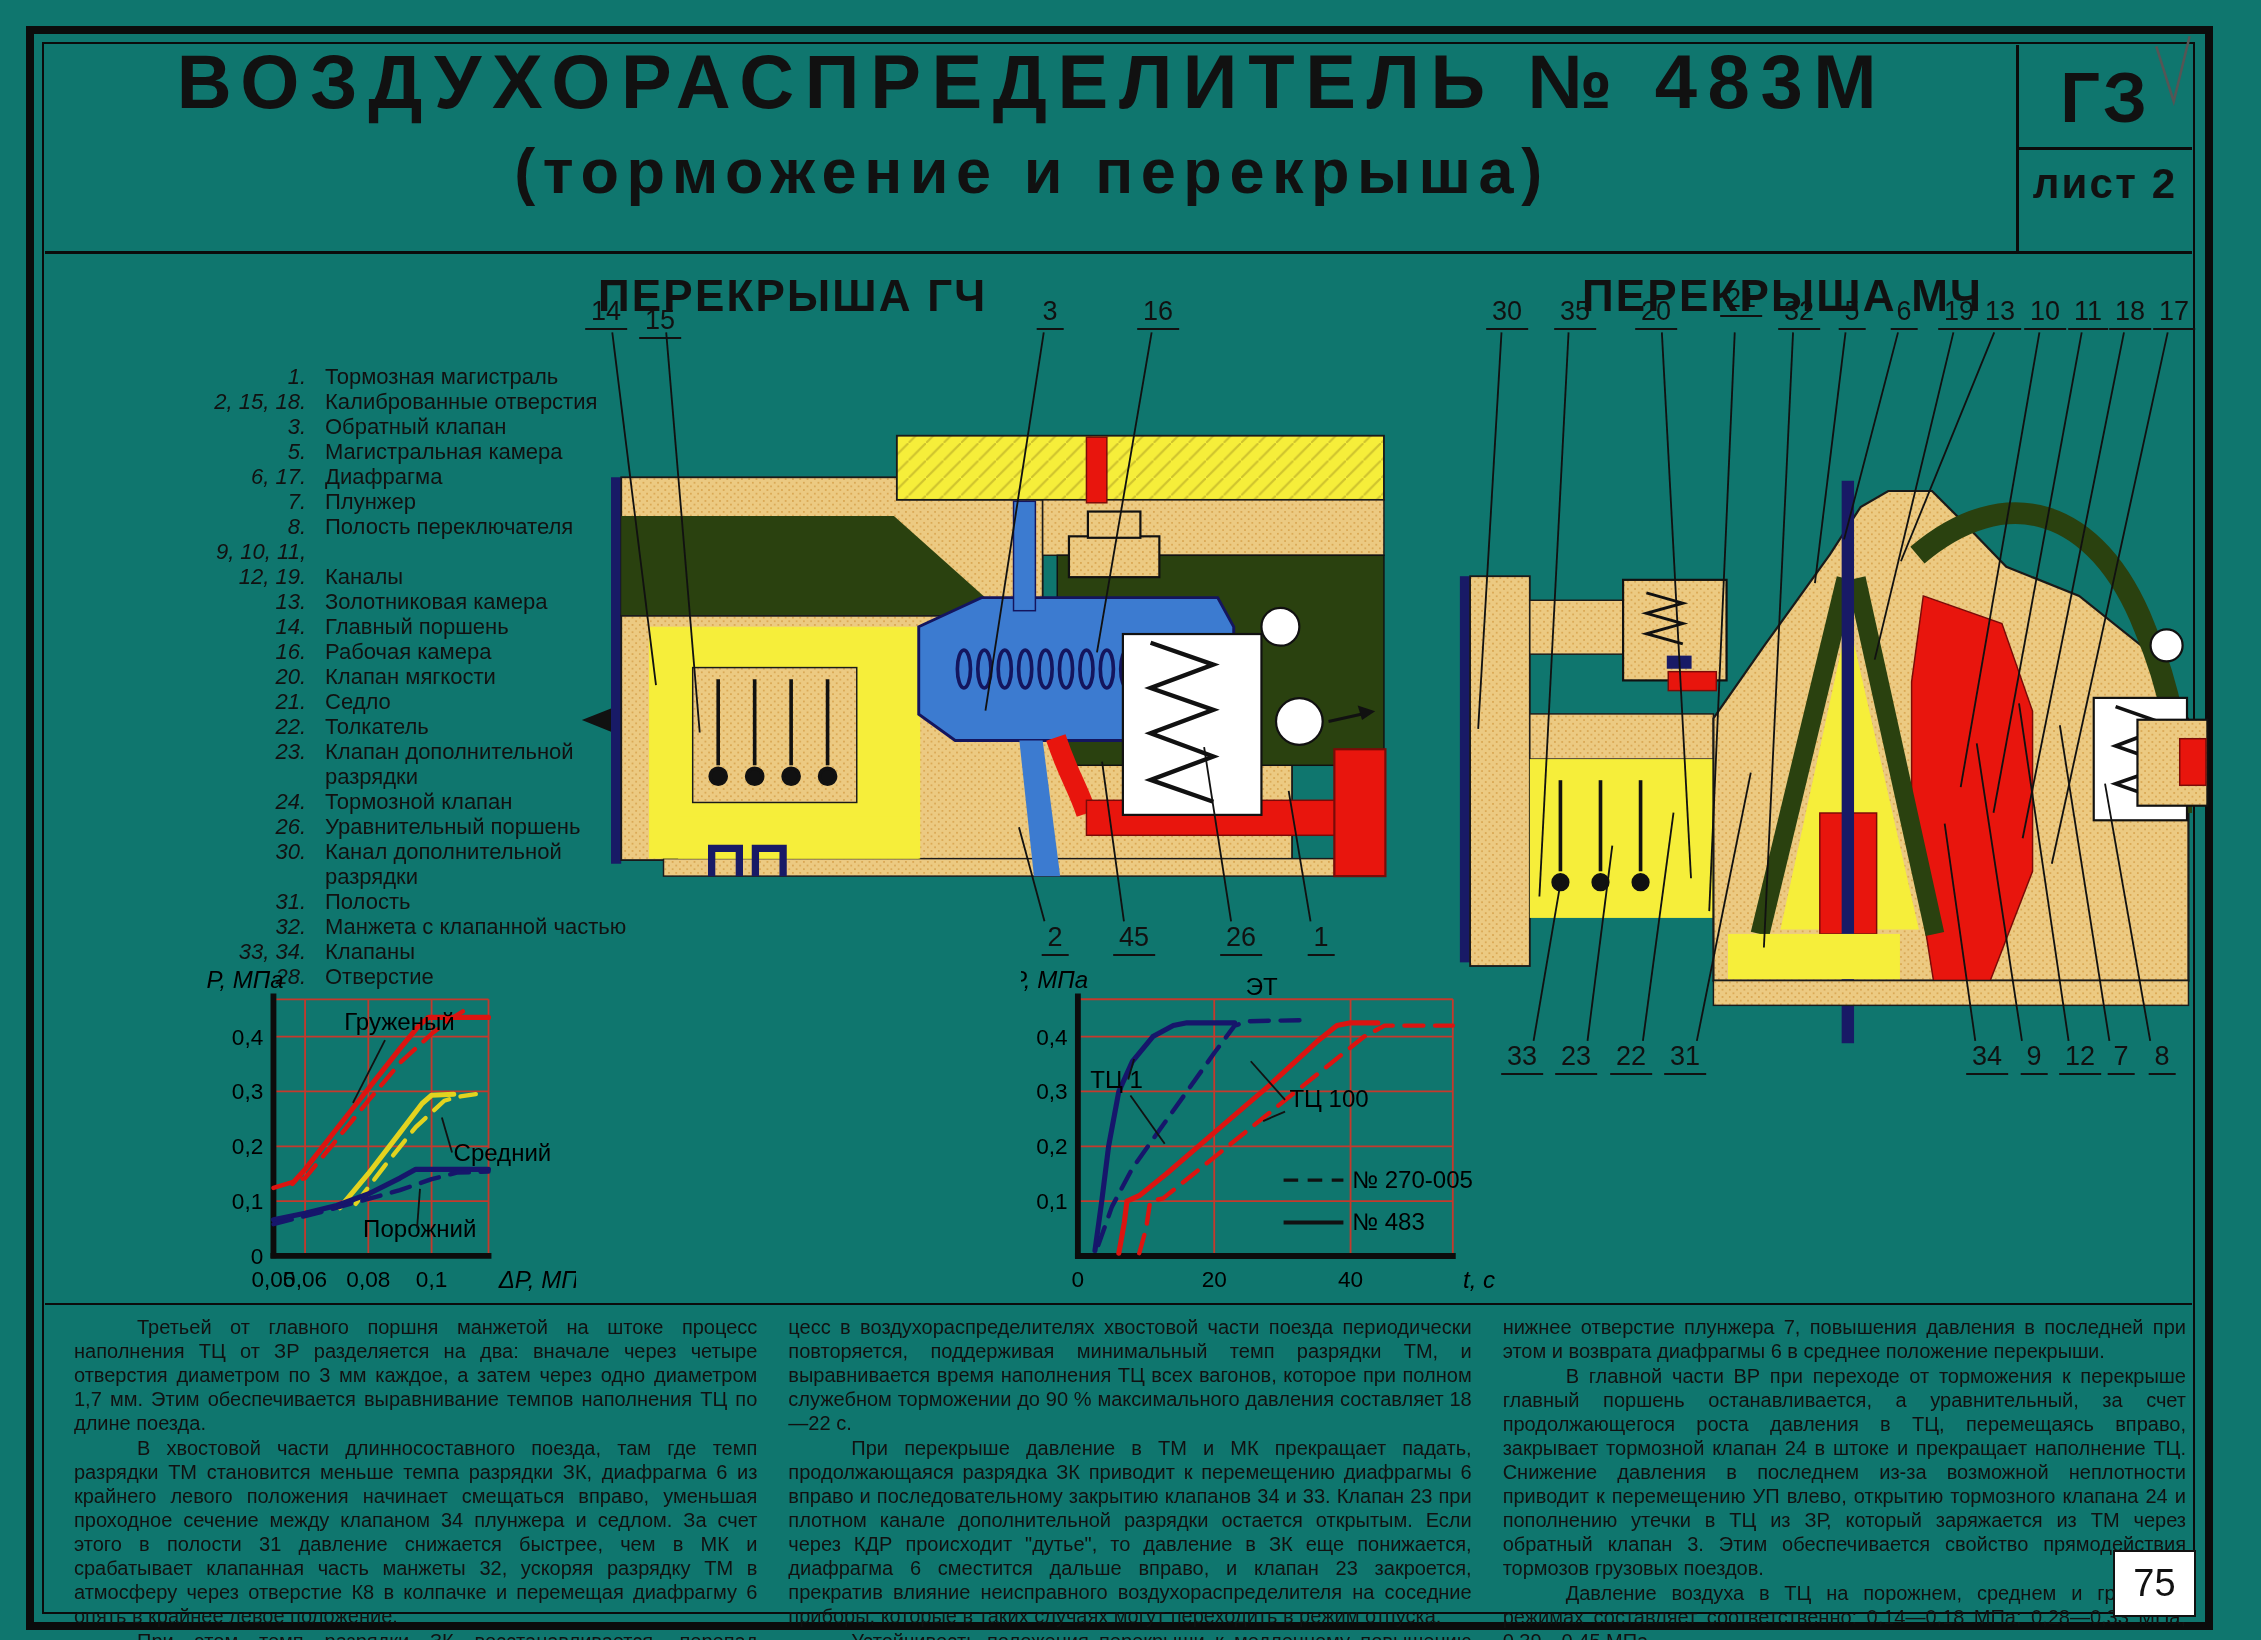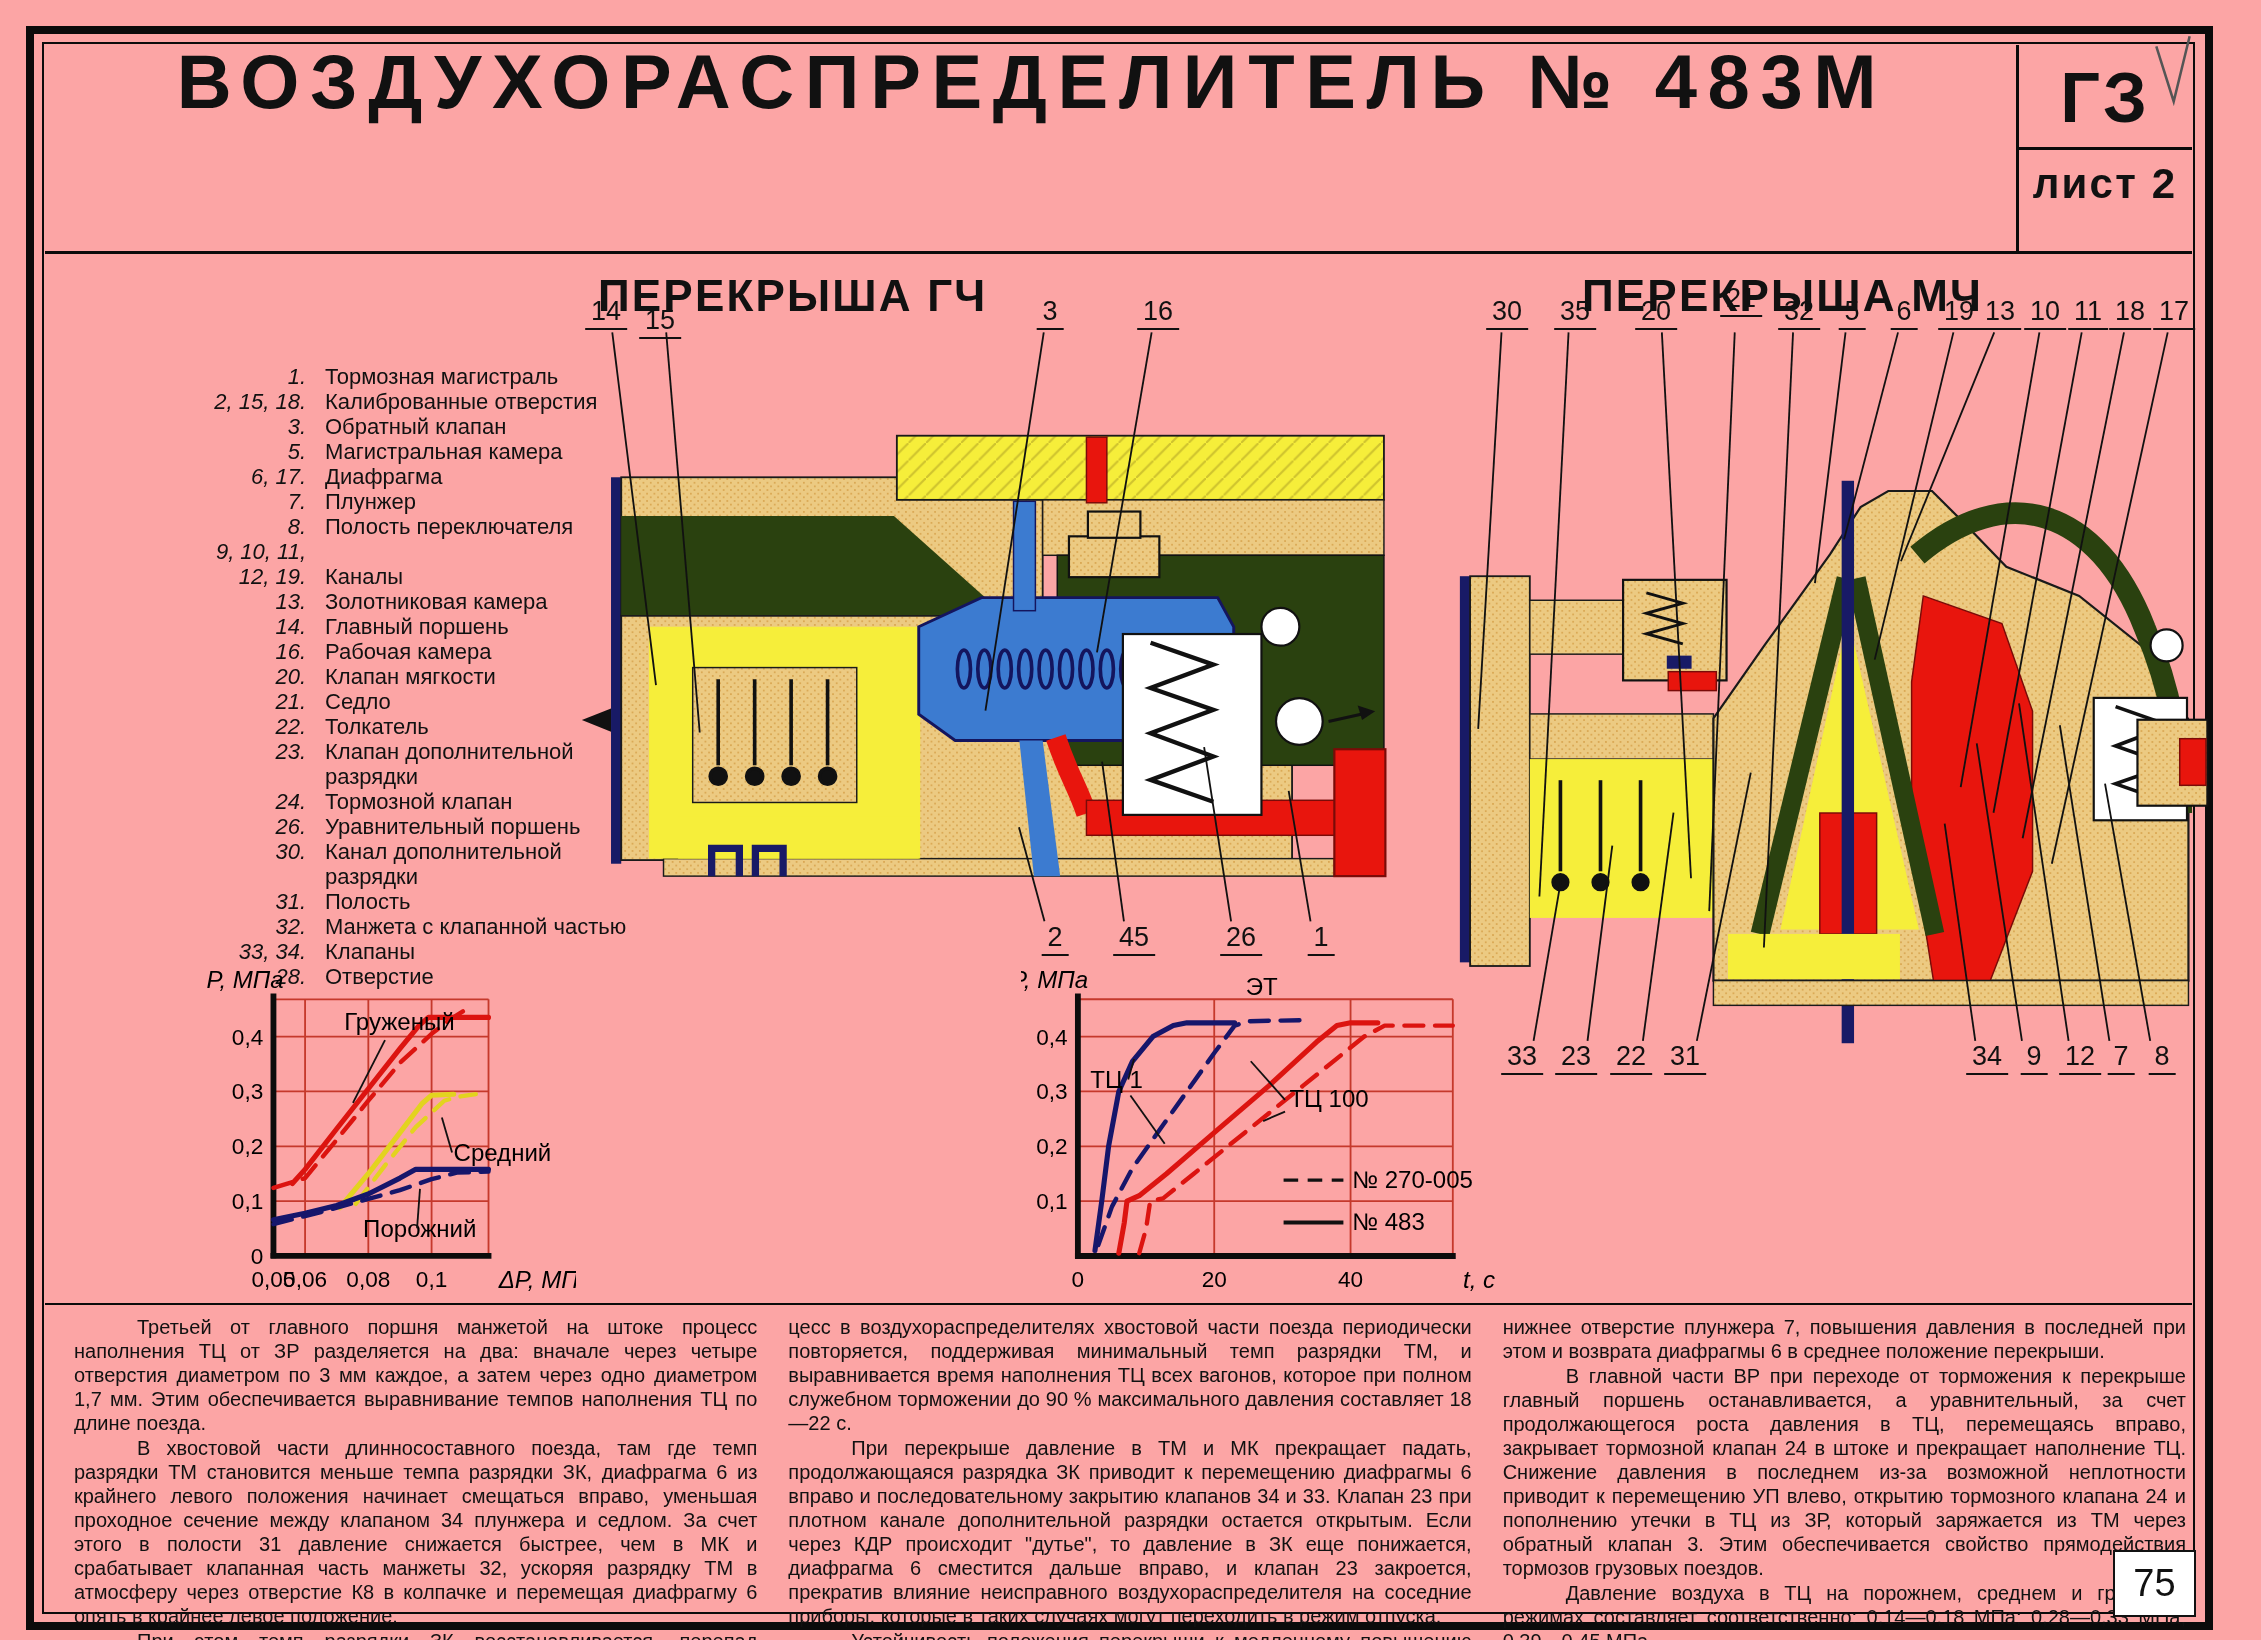--- a/index.html
+++ b/index.html
@@ -1,16 +1,16 @@
 <!DOCTYPE html>
 <html style="font-size:11.7px"><head>
 <meta charset="utf-8">
 <style>
   html,body{margin:0;padding:0;background:#ffffff;}
-  .page{position:relative;width:2261px;height:1640px;background:#fca5a5;
+  .page{position:relative;width:2261px;height:1640px;background:#0f766e;
         font-family:"Liberation Sans",sans-serif;color:#111;overflow:hidden;}
   .frame-outer{position:absolute;left:26px;top:26px;right:48px;bottom:10.2px;
         border:8.7px solid #0b0b0b;}
   .frame-inner{position:absolute;left:42px;top:42px;right:66px;bottom:26px;
         border:2.9px solid #0b0b0b;}
   .hline{position:absolute;background:#0b0b0b;height:2.9px;}
   .vline{position:absolute;background:#0b0b0b;width:2.9px;}
   .title-block{position:absolute;left:48px;top:38px;width:1968px;text-align:center;}
   .title-l1{font-size:76px;font-weight:bold;letter-spacing:0.14em;white-space:nowrap;}
   .title-l2{font-size:63px;font-weight:bold;letter-spacing:0.12em;margin-top:10.2px;white-space:nowrap;}
@@ -52,20 +52,21 @@
         <path d="M0 24 L24 0" stroke="#cfc32e" stroke-width="3"></path>
       </pattern>
     </defs>
   </svg>
 
   <div class="frame-outer"></div>
   <div class="frame-inner"></div>
 
   <div class="title-block">
     <div class="title-l1">ВОЗДУХОРАСПРЕДЕЛИТЕЛЬ № 483М</div>
+    <div class="title-l2">(торможение и перекрыша)</div>
   </div>
   <div class="vline" style="left:2016px;top:45px;height:209px;"></div>
   <div class="hline" style="left:2016px;right:69px;top:147px;"></div>
   <div class="hline" style="left:45px;right:69px;top:251px;"></div>
   <div class="corner">
     <div class="corner-code">ГЗ</div>
     <div class="corner-sheet">лист 2</div>
   </div>
   <svg style="position:absolute;left:2143px;top:29px;" width="73" height="87" viewBox="0 0 100 120">
     <path d="M18 24 L42 100 L64 10" stroke="#555" stroke-width="3.5" fill="none"></path>

